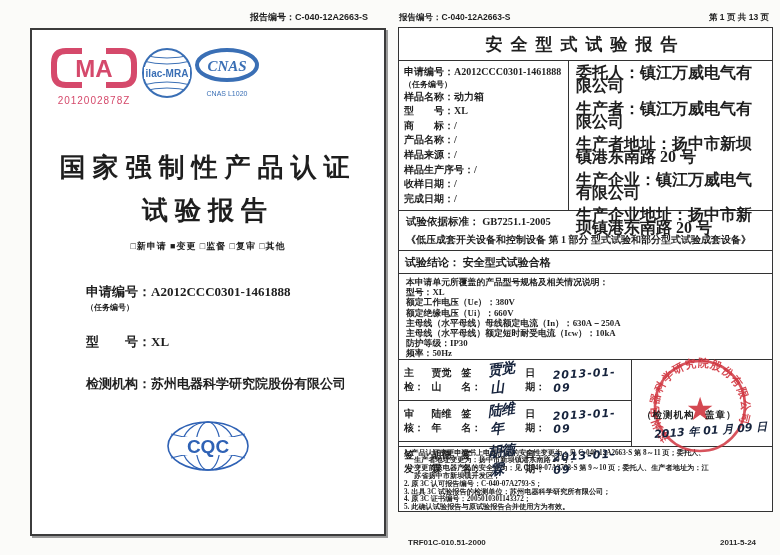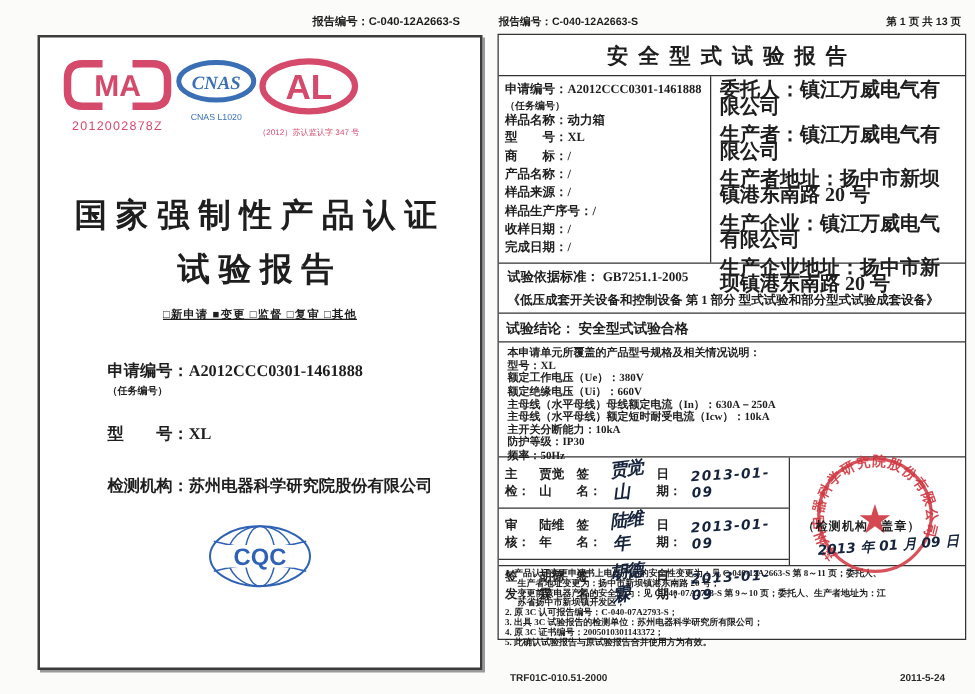--- a/index.html
+++ b/index.html
@@ -9,21 +9,21 @@
   
   .lp-report-no { position:absolute; left:250px; top:11px; font-size:9px; font-weight:bold; font-family:"Liberation Sans", sans-serif; }
   .page-left { position:absolute; left:30px; top:28px; width:356px; height:508px; background:#fff; border:2px solid #3c3c3c; box-shadow:2px 2px 0 #9a9a9a; }
   .logo-row { display:flex; align-items:flex-start; padding:16px 16px 0 16px; }
   .logo-block { text-align:center; }
   .cma-num { color:#d5496b; font-size:10px; font-family:"Liberation Sans", sans-serif; letter-spacing:1px; margin-top:1px; }
   .cnas-num { color:#3a6fb5; font-size:7px; font-family:"Liberation Sans", sans-serif; margin-top:2px; }
   .al-num { color:#d5496b; font-size:6.5px; font-family:"Liberation Sans", sans-serif; margin-top:3px; }
   .lp-title1 { margin-top:44px; text-align:center; font-size:26px; font-weight:bold; letter-spacing:7px; }
   .lp-title2 { margin-top:8px; text-align:center; font-size:26px; font-weight:bold; letter-spacing:7px; }
-  .lp-checkboxes { margin-top:12px; text-align:center; font-size:9px; font-weight:bold; letter-spacing:1px;text-decoration:underline; }
+  .lp-checkboxes { margin-top:12px; text-align:center; font-size:9px; font-weight:bold; letter-spacing:1px; }
   .lp-fields { margin:30px 0 0 54px; font-size:13px; font-weight:bold; }
   .lp-note { font-size:8px; margin-top:1px; }
   .lp-f2 { margin-top:5px; }
   .lp-f3 { margin-top:20px; }
   .lp-f4 { margin-top:24px; }
   .cqc-logo { position:absolute; left:50%; transform:translateX(-50%); bottom:58px; }
 
   
   .rp-report-no { position:absolute; left:399px; top:12px; font-size:8.5px; font-weight:bold; font-family:"Liberation Sans", sans-serif; }
   .rp-page-no  { position:absolute; left:709px; top:12px; font-size:8.5px; font-weight:bold; font-family:"Liberation Sans", sans-serif; }
@@ -68,36 +68,47 @@
 
       <div class="logo-block">
         <svg width="92" height="44" viewBox="0 0 92 44">
           <path d="M34 5 H18 Q6 5 6 17 V27 Q6 39 18 39 H34" fill="none" stroke="#d5496b" stroke-width="6"></path>
           <path d="M58 5 H74 Q86 5 86 17 V27 Q86 39 74 39 H58" fill="none" stroke="#d5496b" stroke-width="6"></path>
           <text x="46" y="31" text-anchor="middle" font-family="Liberation Sans, sans-serif" font-weight="bold" font-size="24" fill="#d5496b">MA</text>
         </svg>
         <div class="cma-num">2012002878Z</div>
       </div>
 
+      <div class="logo-block">
+        <svg width="54" height="54" viewBox="0 0 54 54">
+          <defs>
+              <clipPath id="ilacClip">
+                <circle cx="27" cy="27" r="24"></circle>
+              </clipPath>
+            </defs>
+          <circle cx="27" cy="27" r="24" fill="none" stroke="#3a6fb5" stroke-width="2"></circle>
+          <g clip-path="url(#ilacClip)" stroke="#3a6fb5" stroke-width="1" fill="none">
+            <path d="M3 9 Q27 15 51 9"></path>
+              <path d="M3 15 Q27 21 51 15"></path>
+              <path d="M3 39 Q27 33 51 39"></path>
+              <path d="M3 45 Q27 39 51 45"></path>
+          </g>
+          <rect x="4" y="21" width="46" height="12" fill="#ffffff"></rect>
+          <text x="27" y="31" text-anchor="middle" font-family="Liberation Sans, sans-serif" font-weight="bold" font-size="10" fill="#3a6fb5">ilac-MRA</text>
+        </svg>
+      </div>
 
       <div class="logo-block">
         <svg width="66" height="38" viewBox="0 0 66 38">
           <ellipse cx="33" cy="19" rx="30" ry="15" fill="none" stroke="#3a6fb5" stroke-width="4"></ellipse>
           <text x="33" y="25" text-anchor="middle" font-family="Liberation Serif, serif" font-style="italic" font-weight="bold" font-size="15" fill="#3a6fb5">CNAS</text>
         </svg>
         <div class="cnas-num">CNAS L1020</div>
       </div>
 
-      <div class="logo-block">
-        <svg width="82" height="48" viewBox="0 0 82 48">
-          <ellipse cx="41" cy="23" rx="37" ry="20" fill="none" stroke="#d5496b" stroke-width="5"></ellipse>
-          <text x="41" y="33" text-anchor="middle" font-family="Liberation Sans, sans-serif" font-weight="bold" font-size="28" fill="#d5496b">AL</text>
-        </svg>
-        <div class="al-num">（2012）苏认监认字 347 号</div>
-      </div>
     </div>
 
     <div class="lp-title1">国家强制性产品认证</div>
     <div class="lp-title2">试验报告</div>
     <div class="lp-checkboxes">□新申请  ■变更  □监督  □复审  □其他</div>
 
     <div class="lp-fields">
       <div>申请编号：A2012CCC0301-1461888</div>
       <div class="lp-note">（任务编号）</div>
       <div class="lp-f3">型　　号：XL</div>
@@ -151,21 +162,20 @@
 
     <div class="r-conclusion">试验结论：  安全型式试验合格</div>
 
     <div class="r-specs">
       <div>本申请单元所覆盖的产品型号规格及相关情况说明：</div>
       <div>型号：XL</div>
       <div>额定工作电压（Ue）：380V</div>
       <div>额定绝缘电压（Ui）：660V</div>
       <div>主母线（水平母线）母线额定电流（In）：630A－250A</div>
       <div>主母线（水平母线）额定短时耐受电流（Icw）：10kA</div>
-      <div>主开关分断能力：10kA</div>
       <div>防护等级：IP30</div>
       <div>频率：50Hz</div>
     </div>
 
     <div class="r-sign">
       <div class="sig-left">
         <div class="sig-row">
           <span>主检：</span>
           <span>贾觉山</span>&nbsp;
           <span>签名：</span>

